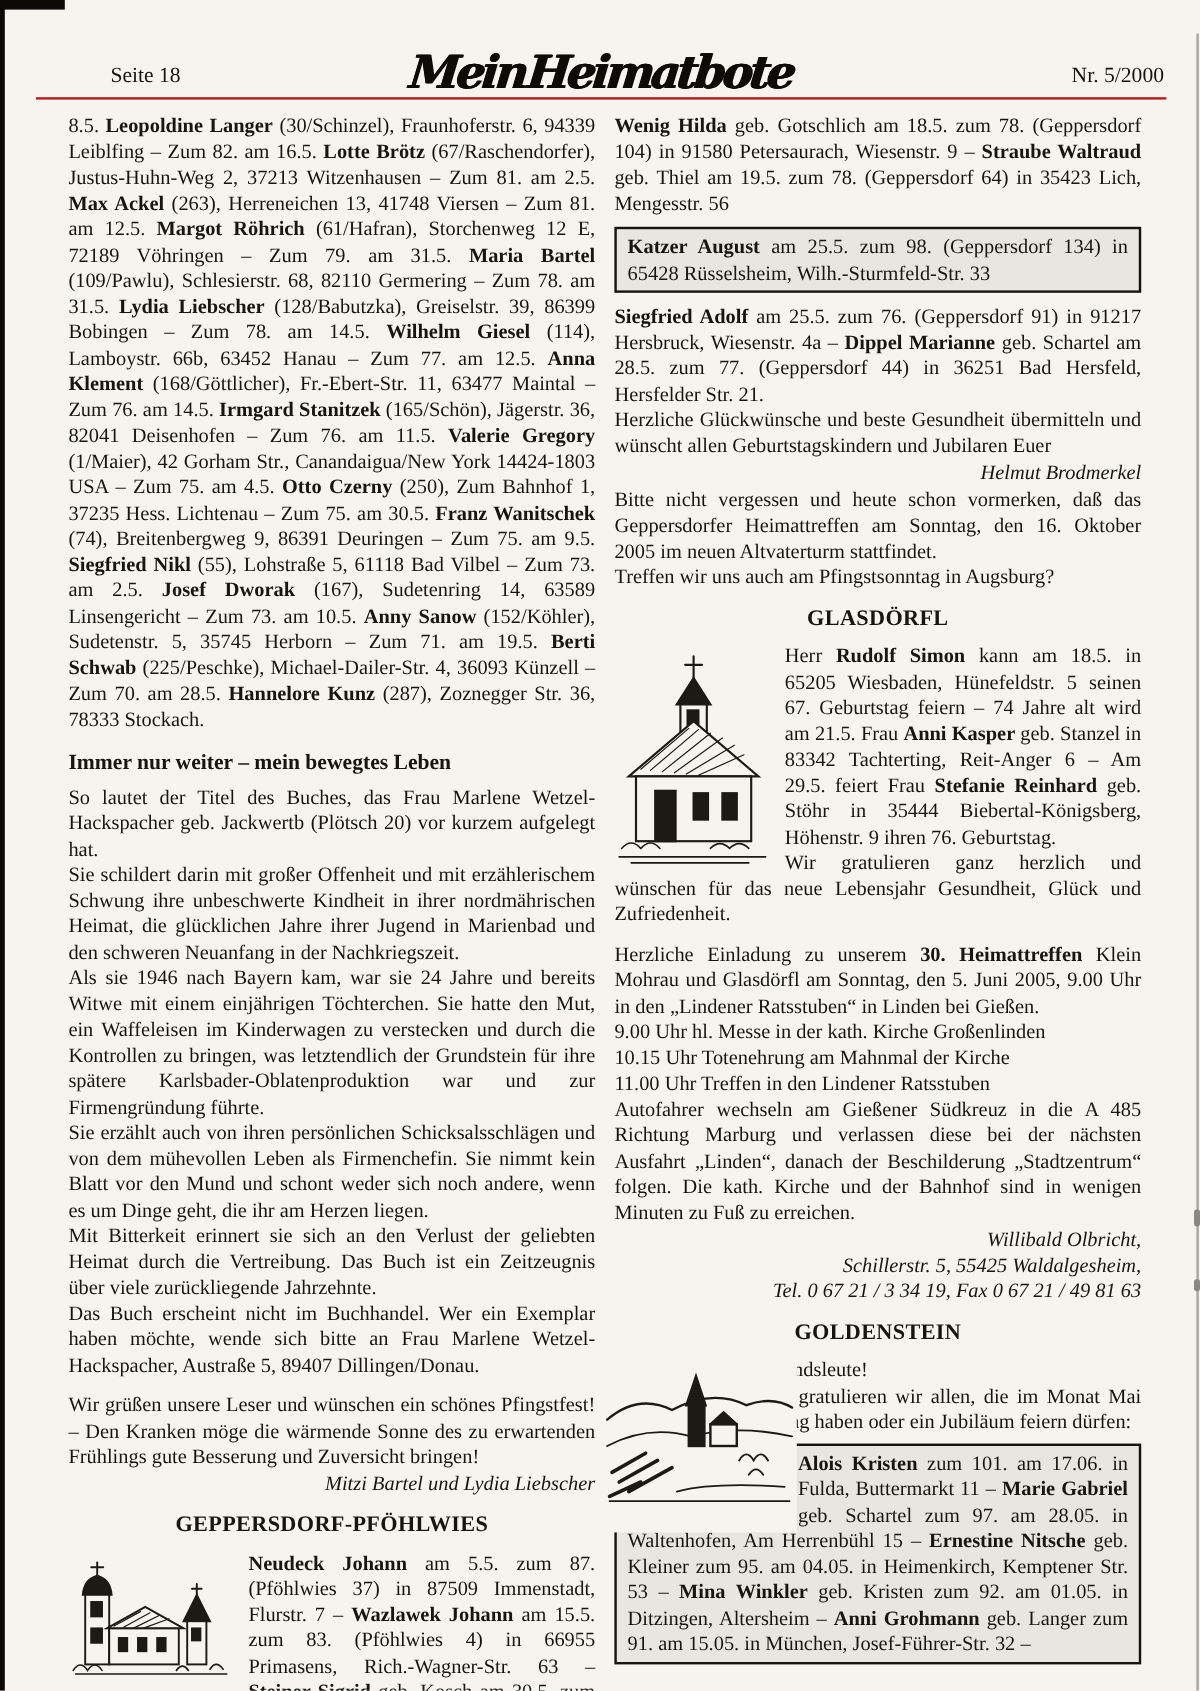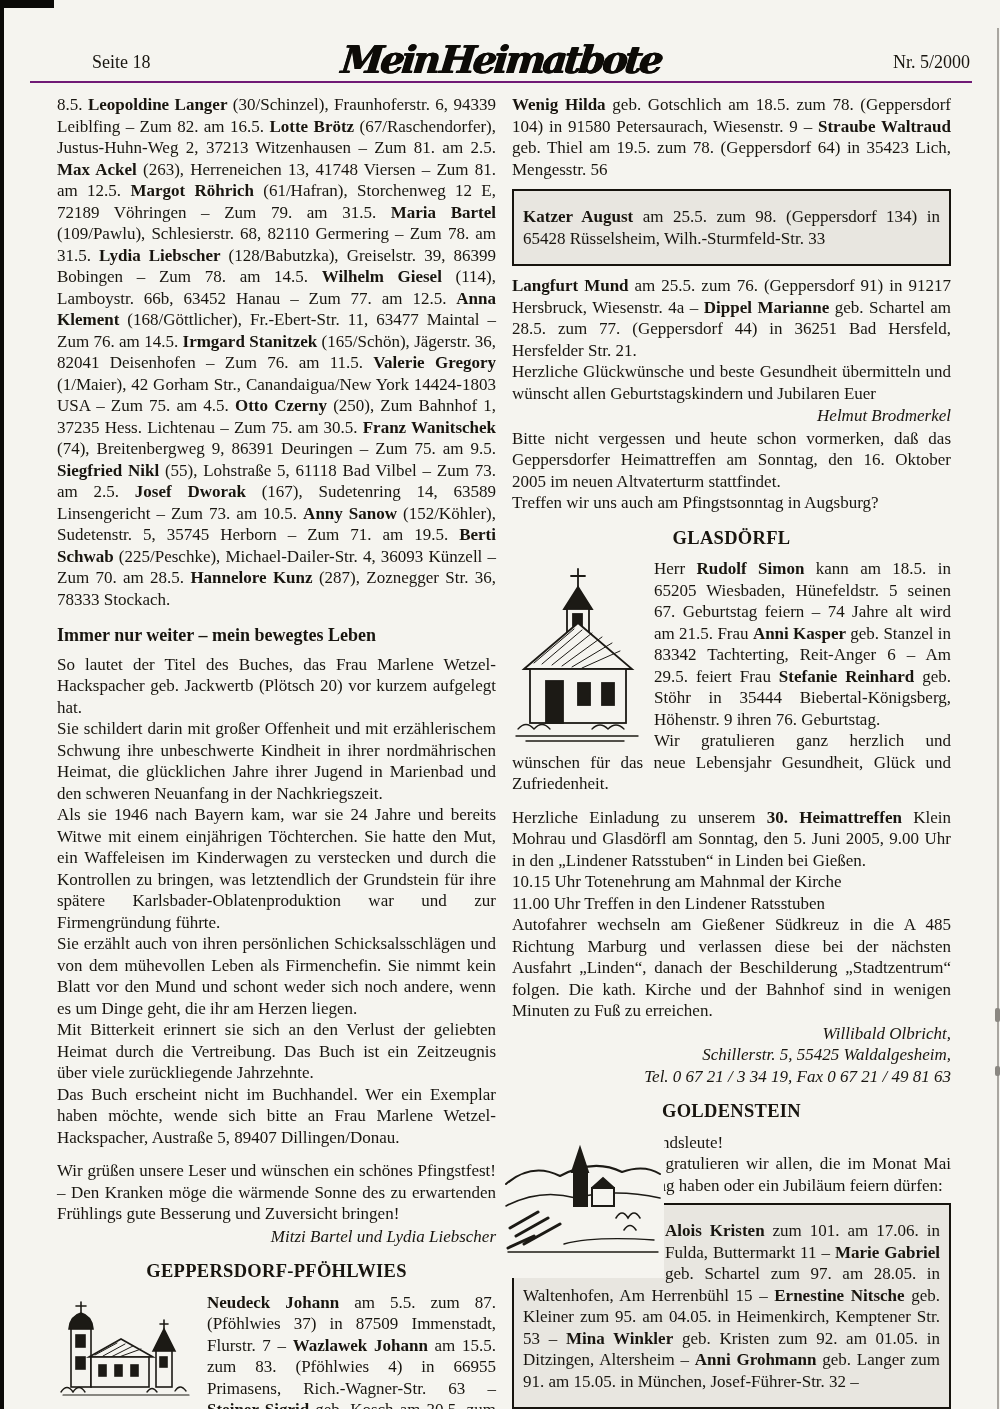--- a/index.html
+++ b/index.html
@@ -14,21 +14,21 @@
   .page{position:absolute;inset:0;}
 
   
   .edge-left{position:absolute;left:0;top:0;width:4px;height:1409px;background:#0b0a08;}
   .corner-top{position:absolute;left:0;top:0;width:54px;height:8px;background:#0b0a08;}
   .edge-right{position:absolute;right:1px;top:28px;width:2px;height:1381px;background:#a9a6a0;}
   .nub1{position:absolute;right:0;top:1008px;width:5px;height:14px;background:#8a8781;border-radius:2px;}
   .nub2{position:absolute;right:0;top:1066px;width:5px;height:10px;background:#8a8781;border-radius:2px;}
 
   
-  .header{position:absolute;top:0;left:30px;right:28px;height:81px;border-bottom:2px solid #701a75;}
+  .header{position:absolute;top:0;left:30px;right:28px;height:81px;border-bottom:2px solid #b91c1c;}
   .page-label{position:absolute;left:62px;bottom:8px;font-size:18px;}
   .issue-label{position:absolute;right:2px;bottom:8px;font-size:18px;}
   .masthead{
     position:absolute;left:50%;bottom:2px;
     transform:translateX(-50%) skewX(-6deg);
     font-family:"DejaVu Serif", serif;
     font-weight:bold;font-style:italic;
     font-size:38px;line-height:1;
     letter-spacing:-3px;word-spacing:-8px;
     color:#0d0b07;
@@ -39,21 +39,21 @@
   
   .columns{position:absolute;top:94px;left:57px;width:894px;display:flex;gap:16px;}
   .col{width:439px;font-size:17px;line-height:21.5px;text-align:justify;}
   .para{margin:0;}
   .para.gap{margin-top:12px;}
   span.b{font-weight:bold;}
   .sig{text-align:right;font-style:italic;margin:1px 0;}
   .heading-left{font-weight:bold;font-size:18px;margin:15px 0 7px;text-align:left;}
   .heading-center{font-weight:bold;font-size:18.5px;margin:14px 0 9px;text-align:center;letter-spacing:0.3px;}
   .heading-center.mt{}
-  .box{border:2px solid #16130d;background:#e8e6e0;padding:15px 9px;margin:9px 0;}
+  .box{border:2px solid #16130d;background:#e8e6e0;padding:4px 9px;margin:9px 0;}
   .figure{float:left;margin:3px 12px 2px 0;}
   .figure svg{display:block;}
   .figwrap::after{content:"";display:block;clear:both;}
 
   
   .gold-section{position:relative;margin-top:2px;}
   .gold-figure{position:absolute;left:-8px;top:0;width:160px;height:146px;background:#f5f4ef;z-index:2;}
   .gold-figure svg{display:block;}
   .gold-intro{margin-left:88px;}
   .gold-box{margin-top:7px;}
@@ -113,21 +113,21 @@
               <path d="M4 97 q6 -9 12 0 q6 -9 12 0 M118 96 q5 -8 11 0 M90 97 q5 -7 10 0" stroke-width="1.4"></path>
               <path d="M6 100 H132" stroke-width="1.2"></path>
             </svg>
           </div>
           <div class="para"><span class="b">Neudeck Johann</span><span> am 5.5. zum 87. (Pföhlwies 37) in 87509 Immenstadt, Flurstr. 7 – </span><span class="b">Wazlawek Johann</span><span> am 15.5. zum 83. (Pföhlwies 4) in 66955 Primasens, Rich.-Wagner-Str. 63 – </span><span class="b">Steiner Sigrid</span><span> geb. Kosch am 30.5. zum 77. (Geppersdorf 187) in 83026 Rosenheim, Thomas-Mayer-Weg 9 – </span></div>
         </div>
       </div>
     <div class="col" id="col-right">
         <div class="para"><span class="b">Wenig Hilda</span><span> geb. Gotschlich am 18.5. zum 78. (Geppersdorf 104) in 91580 Petersaurach, Wiesenstr. 9 – </span><span class="b">Straube Waltraud</span><span> geb. Thiel am 19.5. zum 78. (Geppersdorf 64) in 35423 Lich, Mengesstr. 56</span></div>
         <div class="box"><span class="b">Katzer August</span><span> am 25.5. zum 98. (Geppersdorf 134) in 65428 Rüsselsheim, Wilh.-Sturmfeld-Str. 33</span></div>
-        <div class="para"><span class="b">Langfurt Mund</span><span> am 25.5. zum 76. (Geppersdorf 91) in 91217 Hersbruck, Wiesenstr. 4a – </span><span class="b">Dippel Marianne</span><span> geb. Schartel am 28.5. zum 77. (Geppersdorf 44) in 36251 Bad Hersfeld, Hersfelder Str. 21.</span></div>
+        <div class="para"><span class="b">Siegfried Adolf</span><span> am 25.5. zum 76. (Geppersdorf 91) in 91217 Hersbruck, Wiesenstr. 4a – </span><span class="b">Dippel Marianne</span><span> geb. Schartel am 28.5. zum 77. (Geppersdorf 44) in 36251 Bad Hersfeld, Hersfelder Str. 21.</span></div>
         <div class="para"><span>Herzliche Glückwünsche und beste Gesundheit übermitteln und wünscht allen Geburtstagskindern und Jubilaren Euer</span></div>
         <div class="sig">
           <div>Helmut Brodmerkel</div>
         </div>
         <div class="para"><span>Bitte nicht vergessen und heute schon vormerken, daß das Geppersdorfer Heimattreffen am Sonntag, den 16. Oktober 2005 im neuen Altvaterturm stattfindet.</span></div>
         <div class="para"><span>Treffen wir uns auch am Pfingstsonntag in Augsburg?</span></div>
         <div class="heading-center">GLASDÖRFL</div>
         <div class="figwrap">
           <div class="figure">
             <svg width="130" height="182" viewBox="0 0 130 182" fill="none" stroke="#1c1a15" stroke-width="1.8" stroke-linecap="round">
@@ -143,20 +143,21 @@
               <rect x="66" y="122" width="12" height="22" fill="#1c1a15"></rect>
               <rect x="90" y="122" width="12" height="22" fill="#1c1a15"></rect>
               <path d="M6 168 q8 -9 16 0 q8 -9 16 0 M80 168 q8 -8 16 0 q8 -8 16 0" stroke-width="1.3"></path>
               <path d="M4 175 H126 M14 180 H112" stroke-width="1.4"></path>
             </svg>
           </div>
           <div class="para"><span>Herr </span><span class="b">Rudolf Simon</span><span> kann am 18.5. in 65205 Wiesbaden, Hünefeldstr. 5 seinen 67. Geburtstag feiern – 74 Jahre alt wird am 21.5. Frau </span><span class="b">Anni Kasper</span><span> geb. Stanzel in 83342 Tachterting, Reit-Anger 6 – Am 29.5. feiert Frau </span><span class="b">Stefanie Reinhard</span><span> geb. Stöhr in 35444 Biebertal-Königsberg, Höhenstr. 9 ihren 76. Geburtstag.</span></div>
           <div class="para"><span>Wir gratulieren ganz herzlich und wünschen für das neue Lebensjahr Gesundheit, Glück und Zufriedenheit.</span></div>
         </div>
         <div class="para gap"><span>Herzliche Einladung zu unserem </span><span class="b">30. Heimattreffen</span><span> Klein Mohrau und Glasdörfl am Sonntag, den 5. Juni 2005, 9.00 Uhr in den „Lindener Ratsstuben“ in Linden bei Gießen.</span></div>
+        <div class="para"><span>9.00 Uhr hl. Messe in der kath. Kirche Großenlinden</span></div>
         <div class="para"><span>10.15 Uhr Totenehrung am Mahnmal der Kirche</span></div>
         <div class="para"><span>11.00 Uhr Treffen in den Lindener Ratsstuben</span></div>
         <div class="para"><span>Autofahrer wechseln am Gießener Südkreuz in die A 485 Richtung Marburg und verlassen diese bei der nächsten Ausfahrt „Linden“, danach der Beschilderung „Stadtzentrum“ folgen. Die kath. Kirche und der Bahnhof sind in wenigen Minuten zu Fuß zu erreichen.</span></div>
         <div class="sig">
           <div>Willibald Olbricht,</div>
           <div>Schillerstr. 5, 55425 Waldalgesheim,</div>
           <div>Tel. 0 67 21 / 3 34 19, Fax 0 67 21 / 49 81 63</div>
         </div>
         <div class="heading-center mt">GOLDENSTEIN</div>
         <div class="gold-section">

